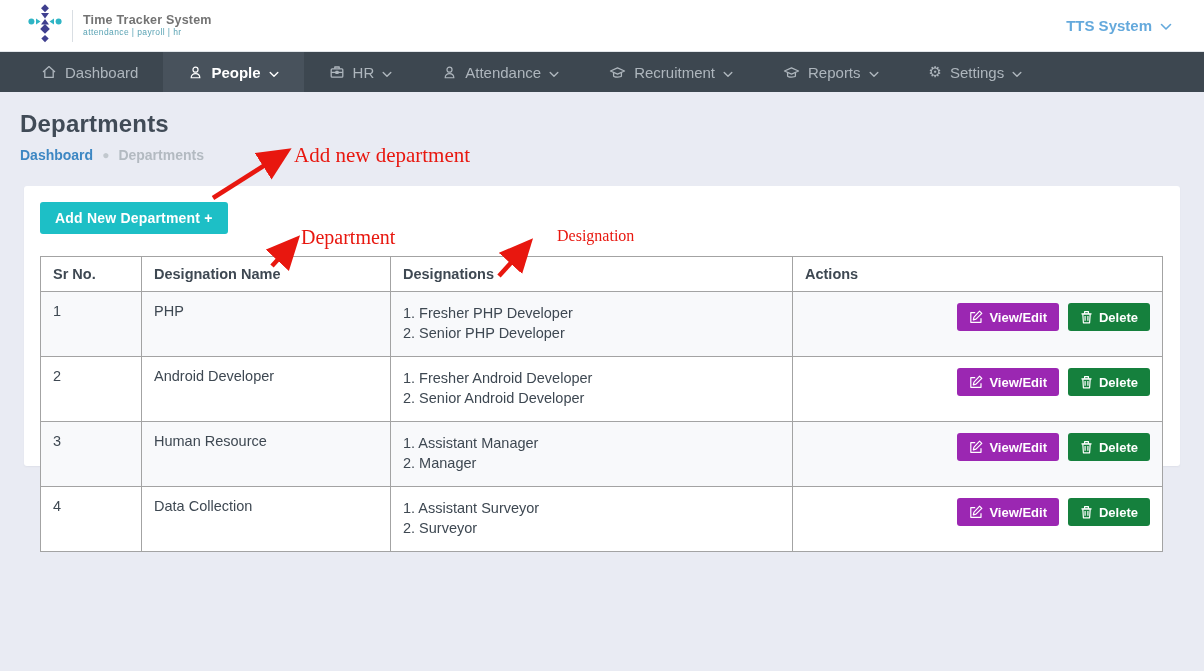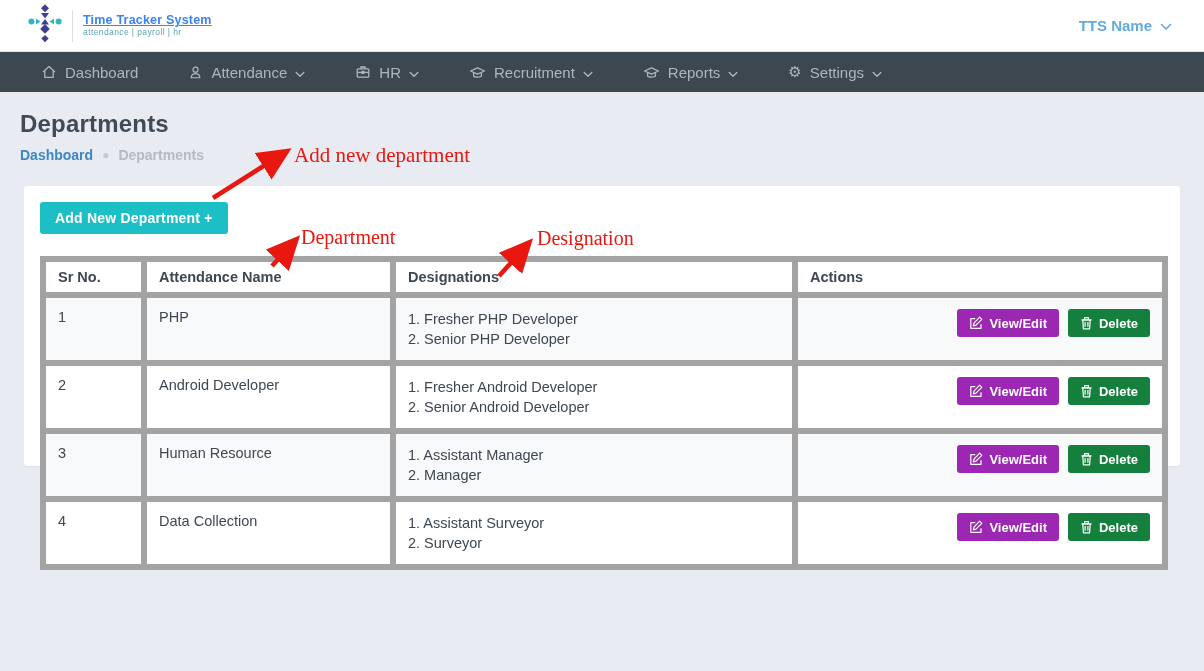--- a/index.html
+++ b/index.html
@@ -14,21 +14,21 @@
 
   
   .topbar {
     height:52px; background:#ffffff; border-bottom:1px solid #e2e6ea;
     display:flex; align-items:center; justify-content:space-between;
     padding:0 32px 0 28px;
   }
   .logo { display:flex; align-items:center; gap:10px; cursor:pointer; }
   .logo-divider { width:1px; height:32px; background:#d9dee3; }
   .logo-text-block { display:flex; flex-direction:column; line-height:1.15; }
-  .logo-title { font-size:12.5px; font-weight:bold; color:#3b82f6; letter-spacing:.2px;text-decoration:underline; }
+  .logo-title { font-size:12.5px; font-weight:bold; color:#737373; letter-spacing:.2px; }
   .logo-tagline { font-size:8.5px; color:#5aa3b4; letter-spacing:.4px; }
   .user-menu { display:flex; align-items:center; gap:8px; color:#64a9dc; font-size:15px; font-weight:bold; cursor:pointer; }
 
   
   .nav { height:40px; background:#3d4750; display:flex; align-items:stretch; padding-left:16px; }
   .nav-item {
     display:flex; align-items:center; gap:8px; padding:0 25px;
     color:#aeb6bd; font-size:15px; cursor:pointer; white-space:nowrap;
   }
   .nav-item.active { background:#48525c; color:#ffffff; font-weight:bold; }
@@ -52,21 +52,21 @@
   }
   .btn-add {
     display:inline-flex; align-items:center; height:32px; padding:0 15px;
     background:#1dbfc6; color:#fff; font-size:14px; font-weight:bold;
     border:none; border-radius:3px; cursor:pointer; letter-spacing:.2px;
     font-family:inherit;
   }
 
   
   table.dept { border-collapse:collapse; width:1122px; margin-top:22px; table-layout:fixed; }
-  .dept th, .dept td { border:6px solid #a3a3a3; text-align:left; vertical-align:top;margin-top:44px; }
+  .dept th, .dept td { border:1px solid #a3a3a3; text-align:left; vertical-align:top;margin-top:44px; }
   .dept th { height:35px; padding:7px 12px; vertical-align:middle; font-size:14.5px; font-weight:bold; color:#3e4852; background:#fff; }
   .dept td { height:65px; padding:11px 12px; font-size:14.5px; color:#3e4852; background:#fff; }
   .dept tr.striped td { background:#f8f9fb; }
   .col-sr { width:101px; } .col-name { width:249px; } .col-desig { width:402px; } .col-actions { width:370px; }
   .desig-line { line-height:1.38; }
   .actions-cell { display:flex; gap:9px;justify-content:flex-end; }
   .btn-sm {
     display:inline-flex; align-items:center; gap:6px; height:28px; padding:0 12px;
     border:none; border-radius:3px; color:#fff; font-size:13px; font-weight:bold;
     cursor:pointer; font-family:inherit;
@@ -75,21 +75,21 @@
   .btn-delete { background:#15803d; }
 
   
   .annot-layer { position:absolute; left:0; top:0; width:1204px; height:499px; pointer-events:none; z-index:5; }
   .annot-text {
     position:absolute; font-family:"Liberation Serif","DejaVu Serif",serif;
     color:#e8170f; white-space:nowrap;
   }
   #annot-0 { left:294px; top:143px; font-size:21px; }
   #annot-1 { left:301px; top:226px; font-size:20px; }
-  #annot-2 { left:537px; top:227px; font-size:20px; }
+  #annot-2 { left:557px; top:227px; font-size:16px; }
 </style>
 </head>
 <body>
 
 <header class="topbar">
   <div class="logo">
     <span>
       <svg width="34" height="40" viewBox="0 0 34 40">
         <g fill="#3f3f8f">
           <rect x="14.2" y="1.5" width="5.6" height="5.6" transform="rotate(45 17 4.3)"></rect>
@@ -106,66 +106,80 @@
         </g>
       </svg>
     </span>
     <span class="logo-divider"></span>
     <span class="logo-text-block">
       <span class="logo-title">Time Tracker System</span>
       <span class="logo-tagline">attendance | payroll | hr</span>
     </span>
   </div>
   <div class="user-menu">
-    <span>TTS Name</span>
+    <span>TTS System</span>
     <span>
       <svg width="12" height="8" viewBox="0 0 12 8" fill="none">
           <path d="M1.5 1.5 L6 6 L10.5 1.5" stroke="#64a9dc" stroke-width="1.6" stroke-linecap="round" stroke-linejoin="round"></path>
         </svg>
     </span>
   </div>
 </header>
 
 <nav class="nav">
   <div class="nav-item">
     <span class="nico">
       <svg width="16" height="16" viewBox="0 0 16 16" fill="none" stroke-width="1.3" stroke-linejoin="round">
           <path d="M2 8 L8 2.6 L14 8"></path>
           <path d="M3.8 7 V13.4 H12.2 V7"></path>
         </svg>
     </span>
     <span>Dashboard</span>
   </div>
 
-
-  <div class="nav-item">
+  <div class="nav-item active">
     <span class="nico">
       <svg width="15" height="15" viewBox="0 0 16 16" fill="none" stroke-width="1.3">
           <circle cx="8" cy="5" r="2.7"></circle>
           <path d="M3.4 13.6 C3.4 10.5 5.4 9.2 8 9.2 C10.6 9.2 12.6 10.5 12.6 13.6 Z"></path>
         </svg>
     </span>
-    <span>Attendance</span>
+    <span>People</span>
     <span>
       <svg width="10" height="7" viewBox="0 0 10 7" fill="none">
           <path d="M1.2 1.4 L5 5.2 L8.8 1.4" stroke-width="1.4" stroke-linecap="round" stroke-linejoin="round"></path>
         </svg>
     </span>
   </div>
 
   <div class="nav-item">
     <span class="nico">
       <svg width="16" height="16" viewBox="0 0 16 16" fill="none" stroke-width="1.3" stroke-linejoin="round">
           <rect x="2.2" y="4.8" width="11.6" height="8.4" rx="1"></rect>
           <path d="M5.8 4.8 V3 H10.2 V4.8"></path>
           <path d="M2.2 8.4 H13.8"></path>
           <rect x="7" y="7.4" width="2" height="2"></rect>
         </svg>
     </span>
     <span>HR</span>
+    <span>
+      <svg width="10" height="7" viewBox="0 0 10 7" fill="none">
+          <path d="M1.2 1.4 L5 5.2 L8.8 1.4" stroke-width="1.4" stroke-linecap="round" stroke-linejoin="round"></path>
+        </svg>
+    </span>
+  </div>
+
+  <div class="nav-item">
+    <span class="nico">
+      <svg width="15" height="15" viewBox="0 0 16 16" fill="none" stroke-width="1.3">
+          <circle cx="8" cy="5" r="2.7"></circle>
+          <path d="M3.4 13.6 C3.4 10.5 5.4 9.2 8 9.2 C10.6 9.2 12.6 10.5 12.6 13.6 Z"></path>
+        </svg>
+    </span>
+    <span>Attendance</span>
     <span>
       <svg width="10" height="7" viewBox="0 0 10 7" fill="none">
           <path d="M1.2 1.4 L5 5.2 L8.8 1.4" stroke-width="1.4" stroke-linecap="round" stroke-linejoin="round"></path>
         </svg>
     </span>
   </div>
 
   <div class="nav-item">
     <span class="nico">
       <svg width="17" height="15" viewBox="0 0 17 15" fill="none" stroke-width="1.3" stroke-linejoin="round">
@@ -222,21 +236,21 @@
   <table class="dept">
     <colgroup>
         <col class="col-sr">
         <col class="col-name">
         <col class="col-desig">
         <col class="col-actions">
       </colgroup>
     <thead>
       <tr>
         <th>Sr No.</th>
-        <th>Attendance Name</th>
+        <th>Designation Name</th>
         <th>Designations</th>
         <th>Actions</th>
       </tr>
     </thead>
     <tbody>
       <tr class="striped">
         <td>1</td>
         <td>PHP</td>
         <td>
           <div class="desig-line">1. Fresher PHP Developer</div>

